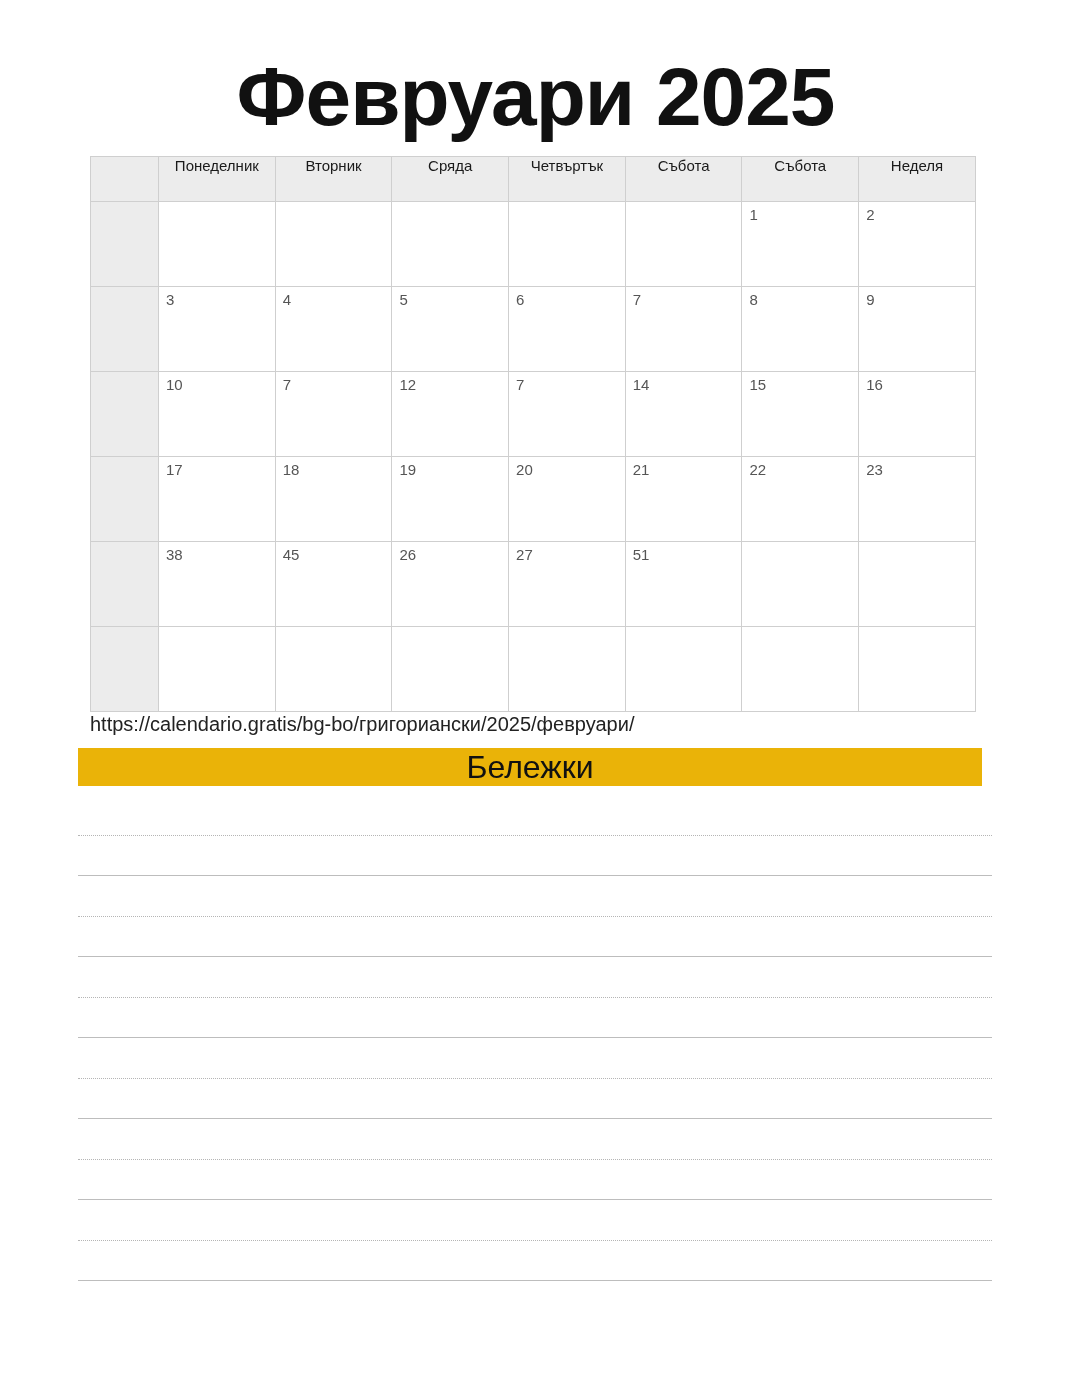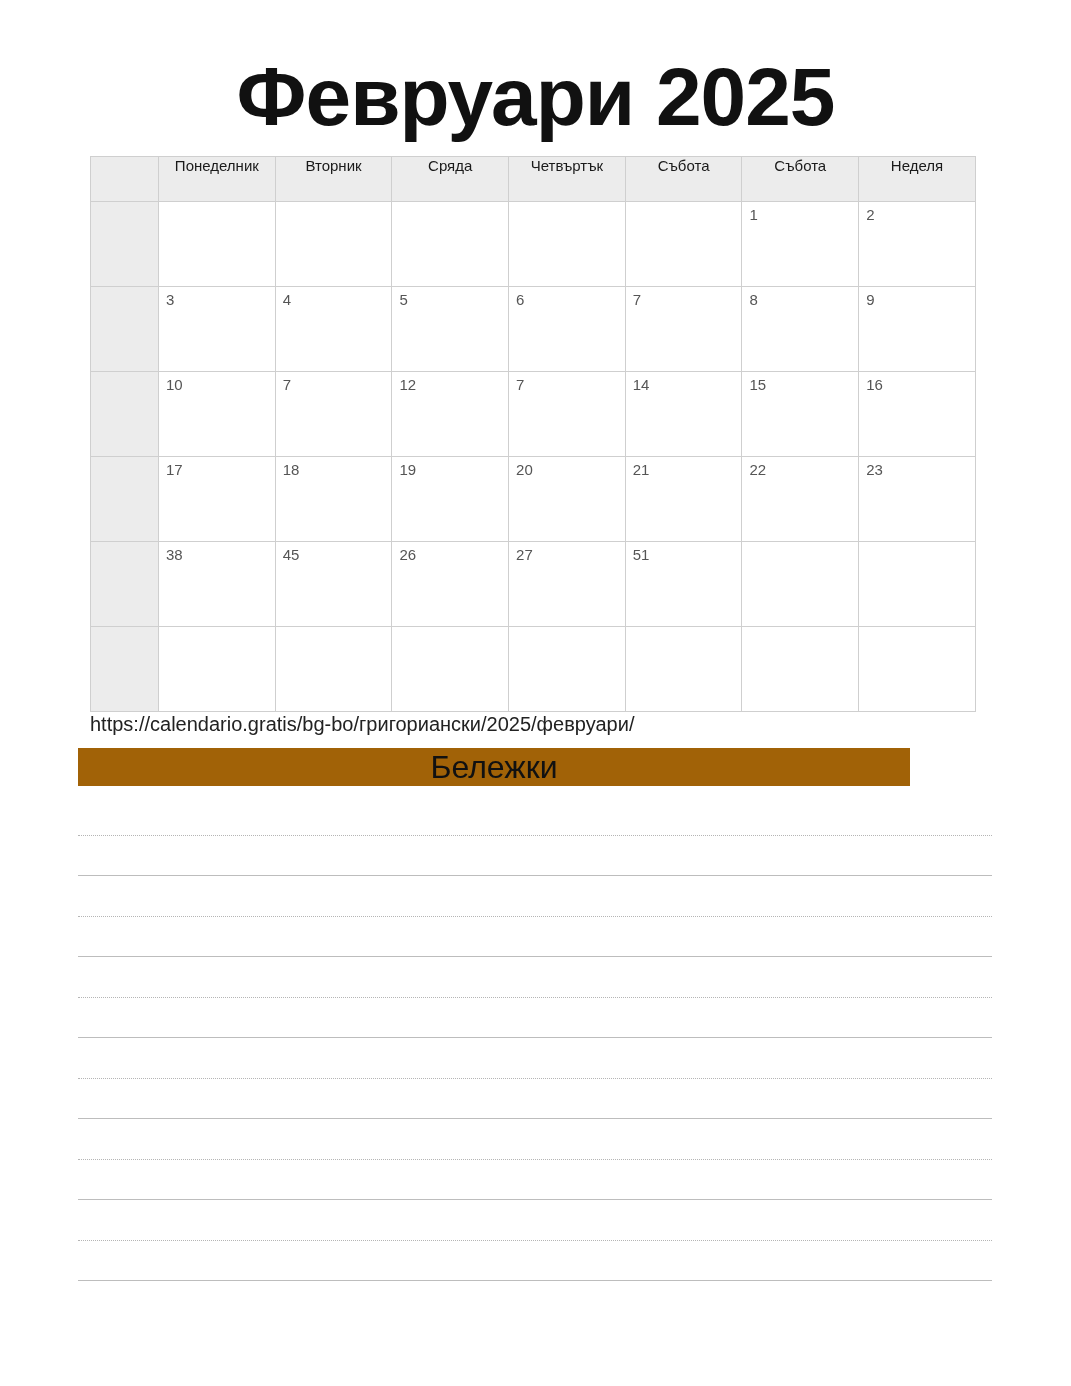--- a/index.html
+++ b/index.html
@@ -100,23 +100,23 @@
     top: 713px;
     font-size: 20px;
     color: #222222;
   }
 
   
   .notes-header {
     position: absolute;
     left: 78px;
     top: 748px;
-    width: 832px;
+    width: 904px;
     height: 38px;
-    background: #a16207;
+    background: #eab308;
     text-align: center;
     font-size: 32px;
     line-height: 38px;
     color: #111111;
   }
 
   .notes-lines {
     position: absolute;
     left: 78px;
     top: 795px;

